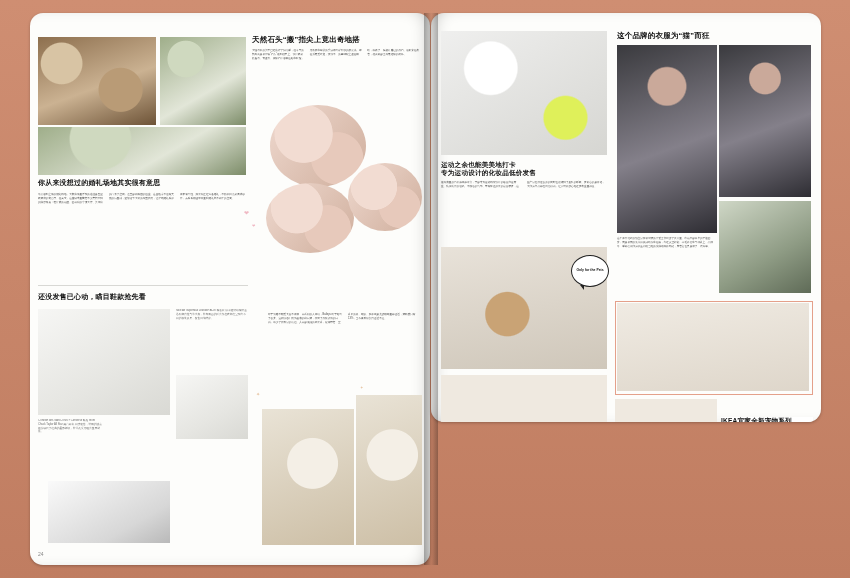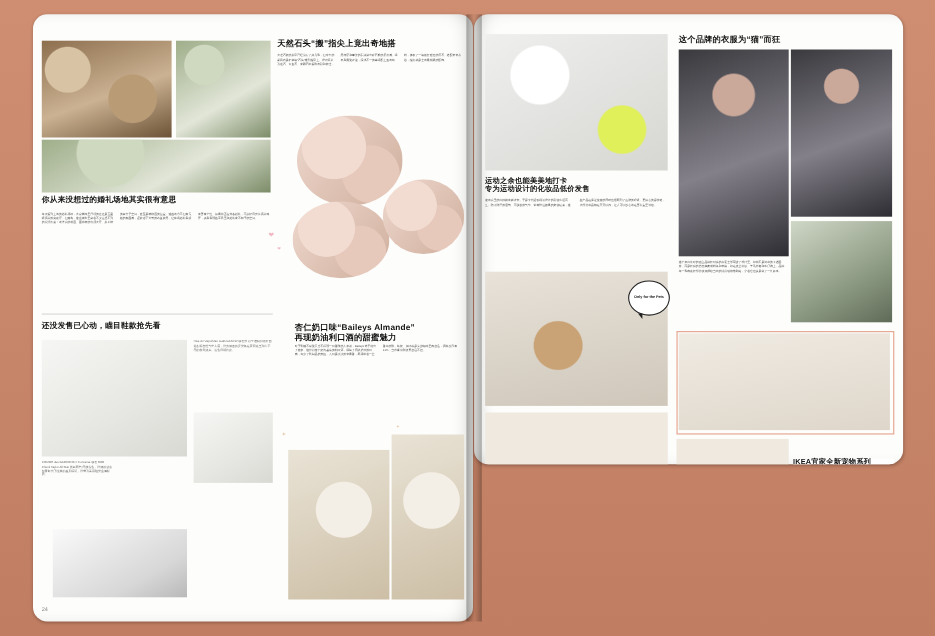--- a/index.html
+++ b/index.html
@@ -97,22 +97,20 @@
 
     <div class="sep" style="left:8px;top:272px;width:210px;height:1px;"></div>
 
     <div class="hl" style="left:8px;top:280px;width:210px;font-size:7px;">还没发售已心动，瞄目鞋款抢先看</div>
     <div class="ph imgWhite" style="left:8px;top:296px;width:132px;height:106px;"></div>
     <div class="cap" style="left:146px;top:296px;width:72px;height:62px;overflow:hidden;">Nike Air VaporMax Leaflow×ACW 联名款 以半透明织物鞋面搭配标志性气垫大底，鞋身侧面的反光条在夜间会呈现出不同的视觉效果。发售日期待定。</div>
     <div class="cap" style="left:8px;top:406px;width:64px;height:56px;overflow:hidden;">COMME des GARCONS × Converse 联名 BOB Chuck Taylor All Star 黑白两色 同步发售，鞋侧的波点图案取代了经典的星形标识，鞋带孔采用哑光金属材质。</div>
     <div class="ph imgWhite" style="left:146px;top:362px;width:72px;height:64px;"></div>
     <div class="ph imgShoe" style="left:18px;top:468px;width:122px;height:62px;"></div>
 
-    <div class="hl" style="left:238px;top:280px;width:154px;font-size:7.5px;white-space:pre-line;">杏仁奶口味“Baileys Almande”
-再现奶油利口酒的甜蜜魅力</div>
     <div class="body tiny" style="left:238px;top:300px;width:154px;column-count:2;column-gap:6px;height:62px;">对于乳糖不耐受又舍不得那一口香甜的人来说，Baileys 终于给出了答案。这款以杏仁奶为基底的利口酒，保留了原版柔滑的口感，却少了乳制品的负担。入口是淡淡的坚果香，尾调带着一丝香草的甜。纯饮、加冰或是兑进咖啡里都合适，酒精度只有 13%，当作餐后甜点再合适不过。</div>
     <div class="sparkle" style="left:226px;top:378px;">✦</div>
     <div class="sparkle" style="left:330px;top:372px;font-size:4px;">✦</div>
     <div class="ph imgBottle" style="left:232px;top:396px;width:92px;height:136px;"></div>
     <div class="ph imgBottle" style="left:326px;top:382px;width:66px;height:150px;"></div>
 
     <div class="pagenum" style="left:8px;top:538px;">24</div>
   </div>
 
   <div class="page right">

